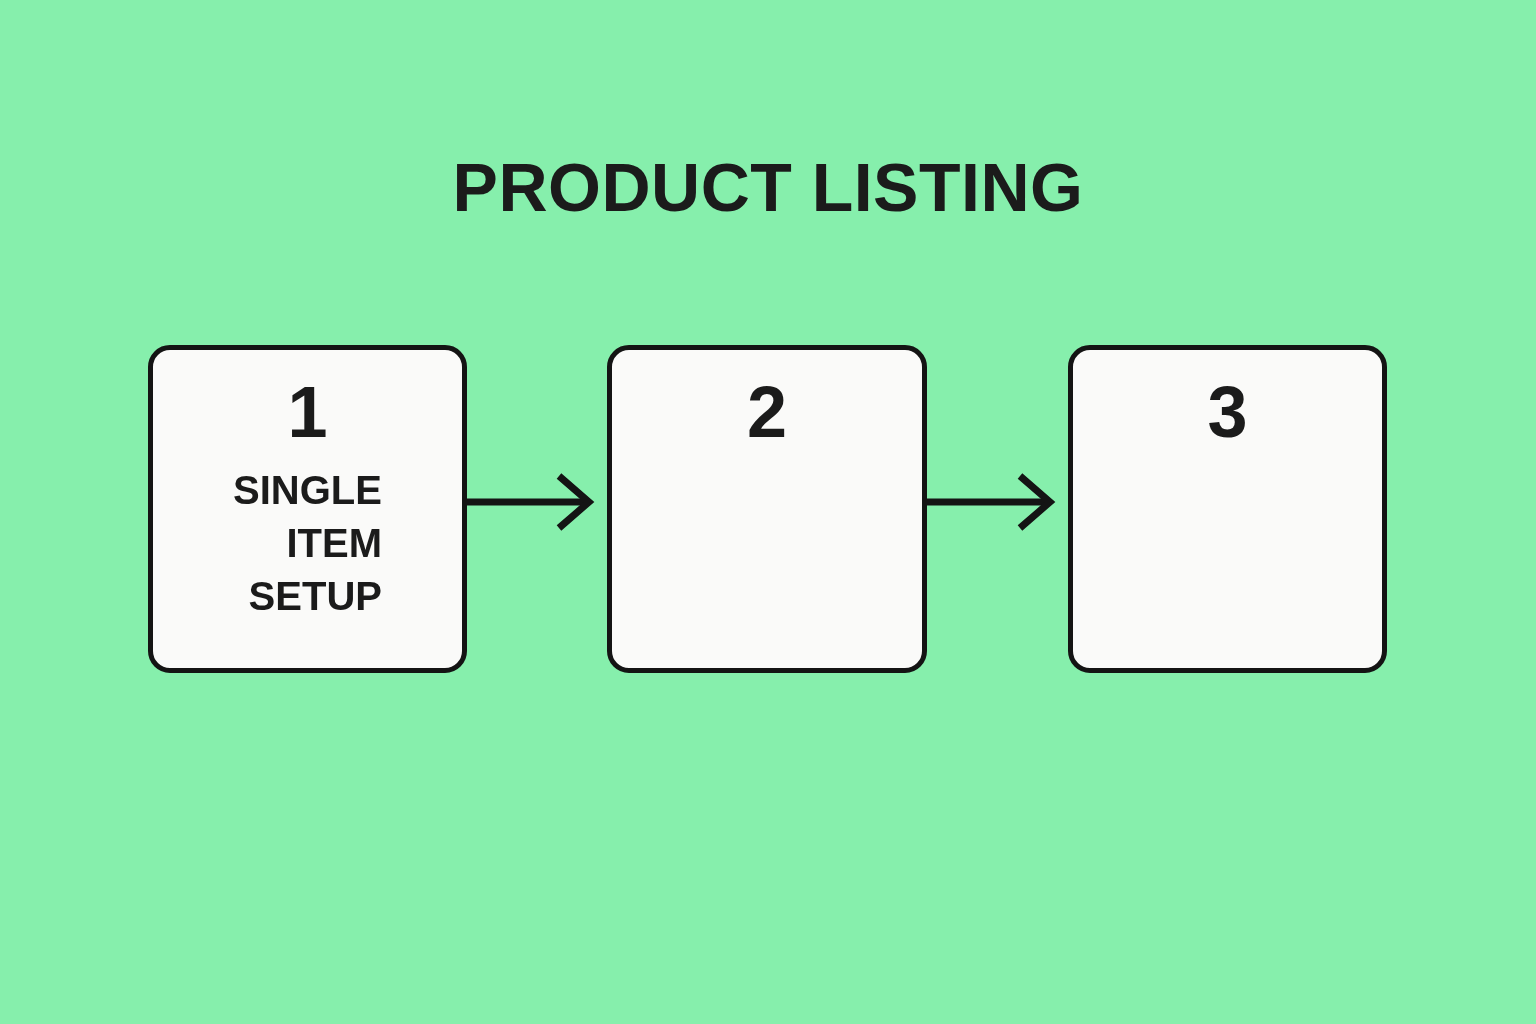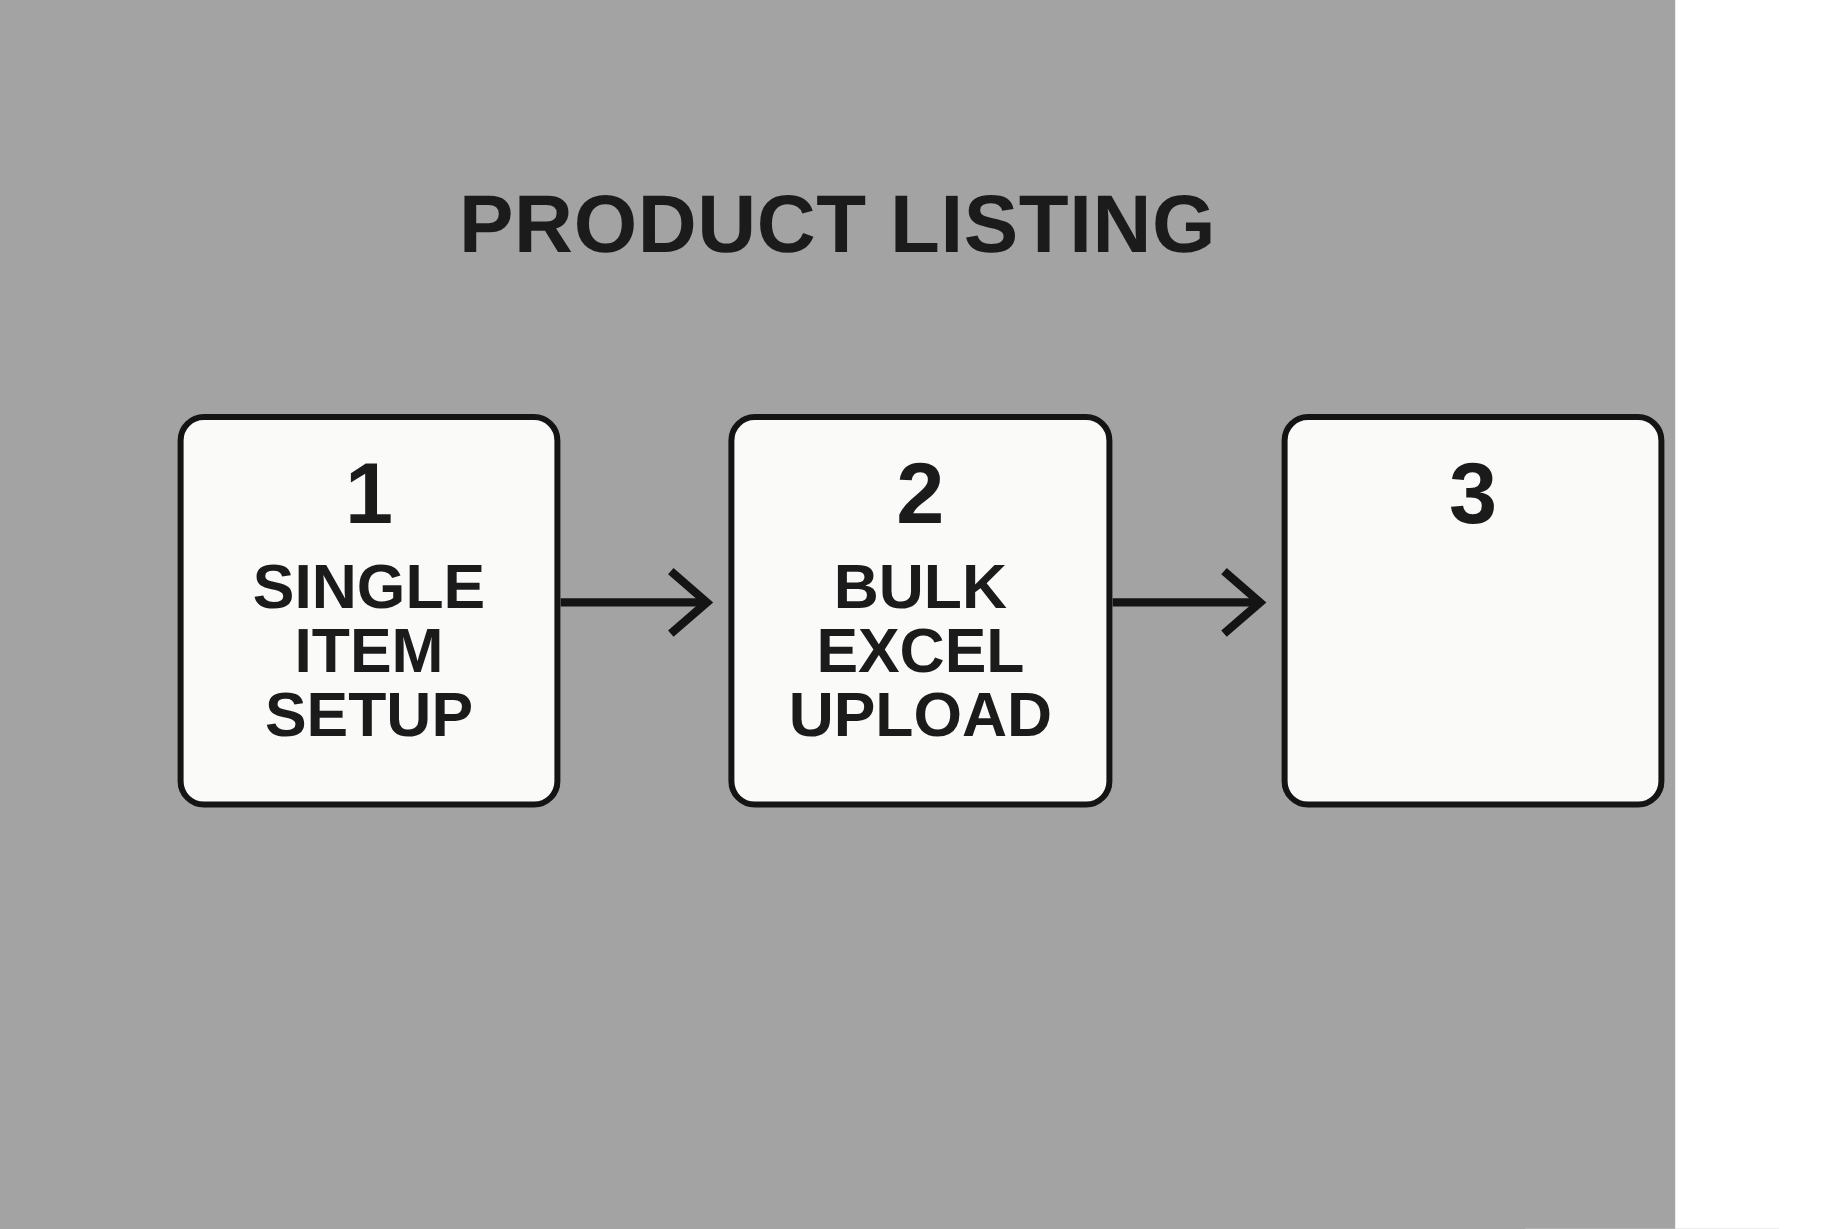--- a/index.html
+++ b/index.html
@@ -2,23 +2,23 @@
 <html><head>
 <meta charset="utf-8">
 <style>
   html, body {
     margin: 0;
     padding: 0;
     font-family: "Liberation Sans", sans-serif;
   }
   .page {
     position: relative;
-    width: 1396px;
+    width: 1536px;
     height: 1024px;
-    background: #a3a3a3;
+    background: #86efac;
     overflow: hidden;
     color: #161616;
   }
   .title {
     position: absolute;
     top: 148px;
     left: 0;
     width: 100%;
     text-align: center;
     font-size: 68px;
@@ -44,24 +44,24 @@
   .step-box.b2 { left: 607px; width: 320px; }
   .step-box.b3 { left: 1068px; width: 319px; }
   .step-number {
     font-size: 72px;
     font-weight: 700;
     line-height: 1.0;
     color: #1b1b1b;
   }
   .step-label {
     margin-top: 16px;
-    font-size: 52px;
+    font-size: 40px;
     font-weight: 700;
     line-height: 53px;
-    text-align: center;
+    text-align: right;
     white-space: pre-line;
     color: #1b1b1b;
   }
   .arrow {
     position: absolute;
     top: 470px;
     height: 64px;
   }
   .arrow.a1 { left: 467px; width: 140px; }
   .arrow.a2 { left: 927px; width: 141px; }
@@ -83,23 +83,20 @@
 
   <div class="arrow a1">
     <svg width="140" height="64" viewBox="0 0 140 64" fill="none">
       <line x1="0" y1="32" x2="118" y2="32" stroke="#141414" stroke-width="7"></line>
       <polyline points="92,6 122,32 92,58" stroke="#141414" stroke-width="7" fill="none"></polyline>
     </svg>
   </div>
 
   <div class="step-box b2">
     <div class="step-number">2</div>
-    <div class="step-label">BULK
-EXCEL
-UPLOAD</div>
   </div>
 
   <div class="arrow a2">
     <svg width="141" height="64" viewBox="0 0 141 64" fill="none">
       <line x1="0" y1="32" x2="119" y2="32" stroke="#141414" stroke-width="7"></line>
       <polyline points="93,6 123,32 93,58" stroke="#141414" stroke-width="7" fill="none"></polyline>
     </svg>
   </div>
 
   <div class="step-box b3">

